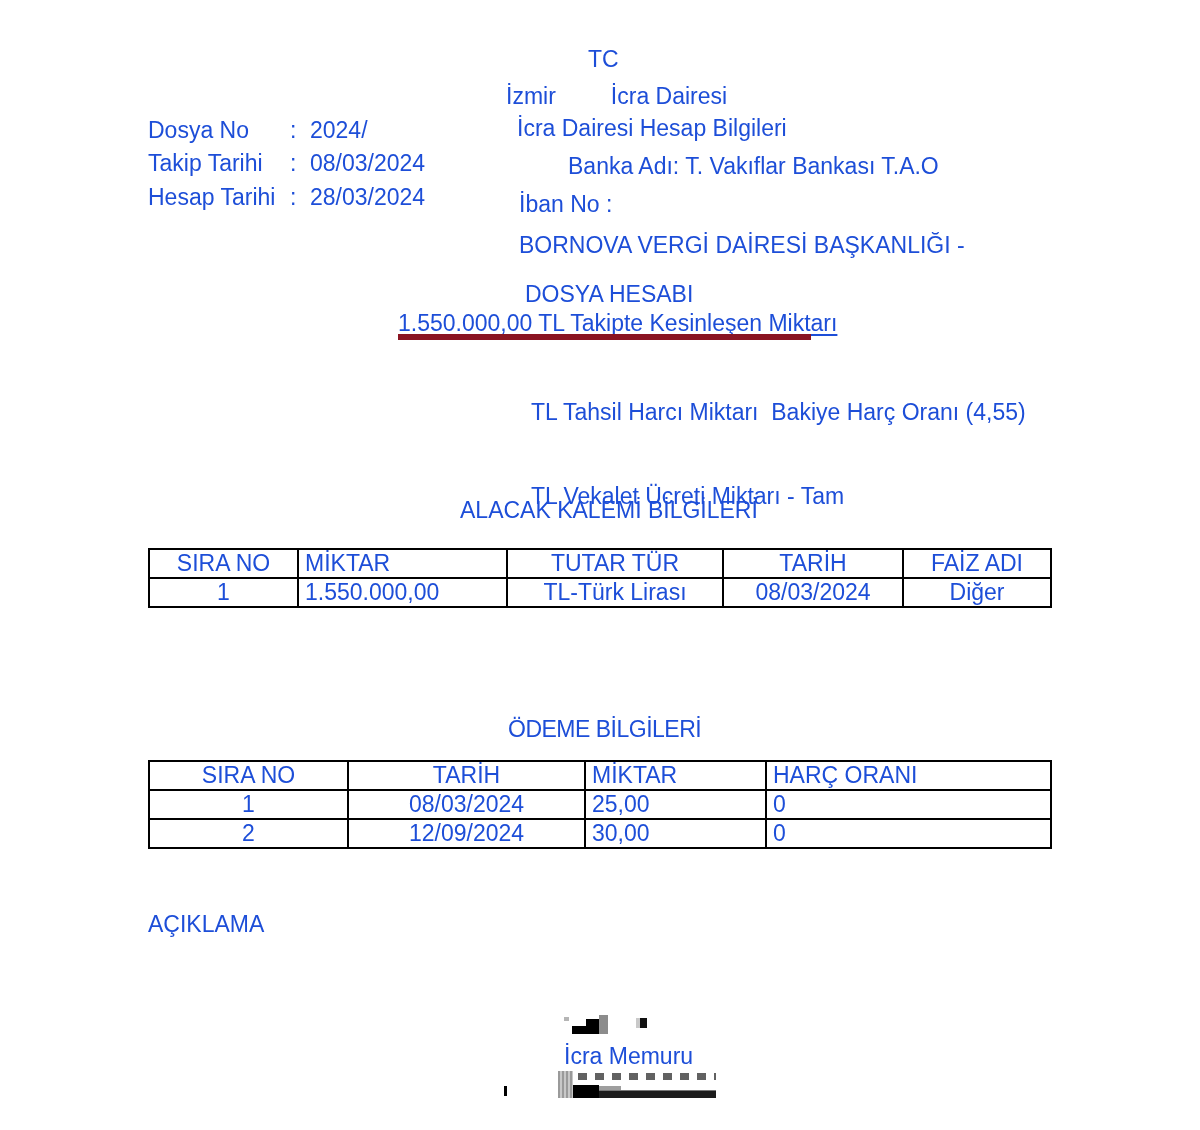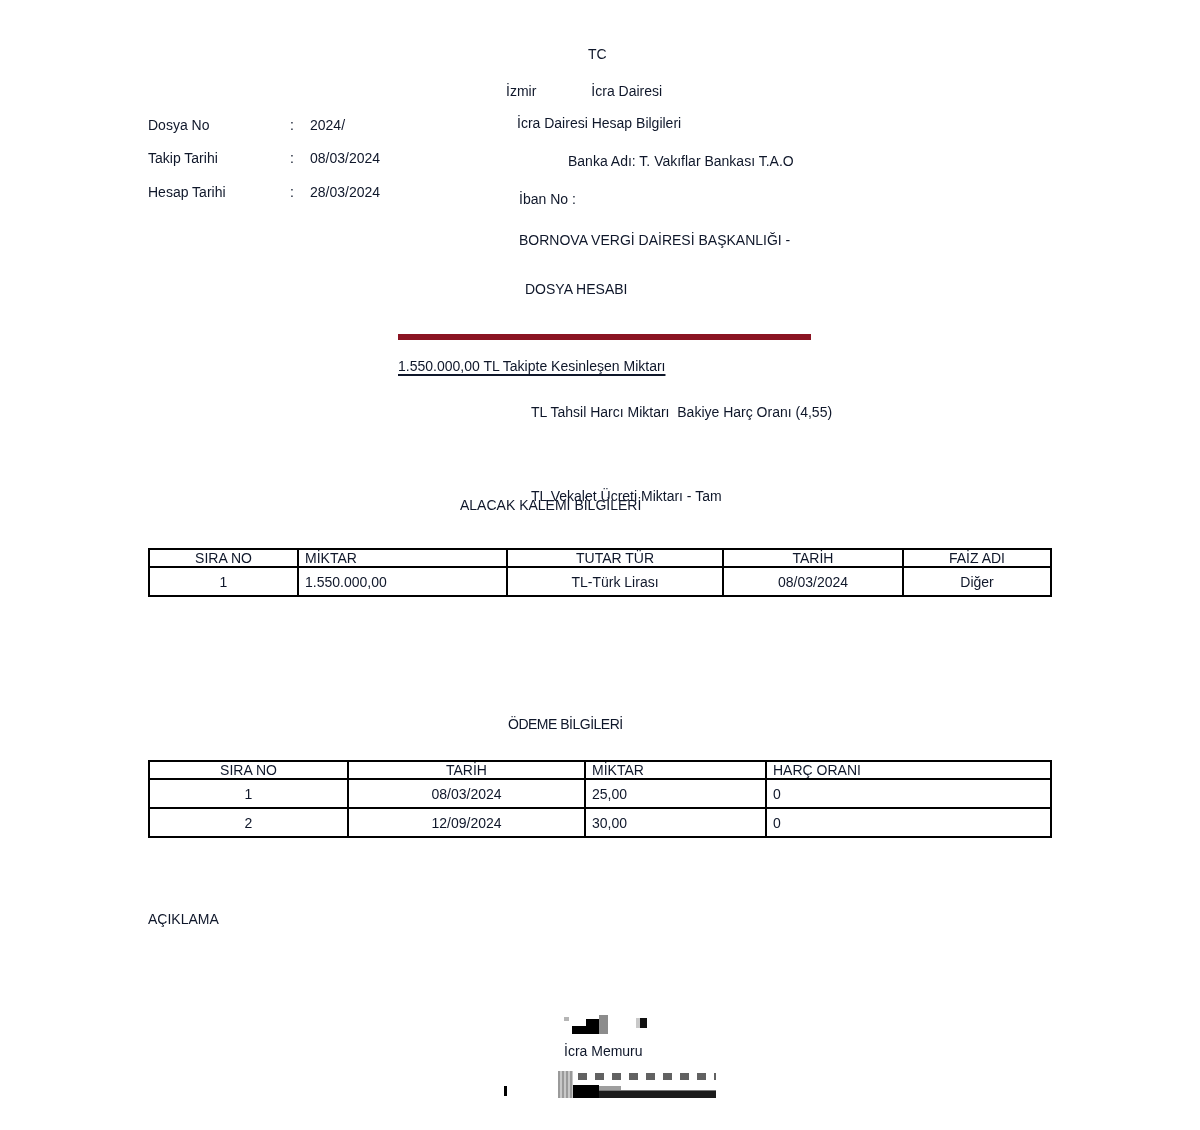--- a/index.html
+++ b/index.html
@@ -1,19 +1,19 @@
 <!DOCTYPE html>
 <html><head>
 <meta charset="utf-8">
 <style>
   * { margin:0; padding:0; box-sizing:border-box; }
   html,body { background:#ffffff; }
   .page {
     position:relative; width:1200px; height:1130px; background:#ffffff;
-    font-family:"Liberation Sans", sans-serif; color:#0f172a; font-size:14px;
+    font-family:"Liberation Sans", sans-serif; color:#1d4ed8; font-size:23px;
     overflow:hidden;
   }
   .abs { position:absolute; white-space:nowrap; }
 
   
   .info-row { position:absolute; left:148px; }
   .info-row .lbl { display:inline-block; width:142px; }
   .info-row .sep { display:inline-block; width:20px; }
 
   .court-line .office { margin-left:55px; }
@@ -60,21 +60,21 @@
     <span class="lbl">Hesap Tarihi</span><span class="sep">:</span><span>28/03/2024</span>
   </div>
 
   <div class="abs" style="left:517px; top:115px;">İcra Dairesi Hesap Bilgileri</div>
   <div class="abs" style="left:521px; top:153px;margin-left:47px;">Banka Adı: T. Vakıflar Bankası T.A.O</div>
   <div class="abs" style="left:519px; top:191px;">İban No :</div>
 
   <div class="abs" style="left:519px; top:232px;">BORNOVA VERGİ DAİRESİ BAŞKANLIĞI -</div>
 
   <div class="abs" style="left:525px; top:281px;">DOSYA HESABI</div>
-  <div class="abs amount-line" style="left:398px; top:310px;margin-top:48px;">1.550.000,00 TL Takipte Kesinleşen Miktarı</div>
+  <div class="abs amount-line" style="left:398px; top:310px;">1.550.000,00 TL Takipte Kesinleşen Miktarı</div>
   <div class="red-bar"></div>
 
   <div class="fee-block">
     <div>TL Tahsil Harcı Miktarı  Bakiye Harç Oranı (4,55)</div>
     <div>TL Vekalet Ücreti Miktarı - Tam</div>
     <div>TL Masraf Miktarı</div>
   </div>
 
   <div class="abs" style="left:460px; top:497px;">ALACAK KALEMİ BİLGİLERİ</div>
   <table class="doc-table" style="left:148px; top:548px; width:902px;">

